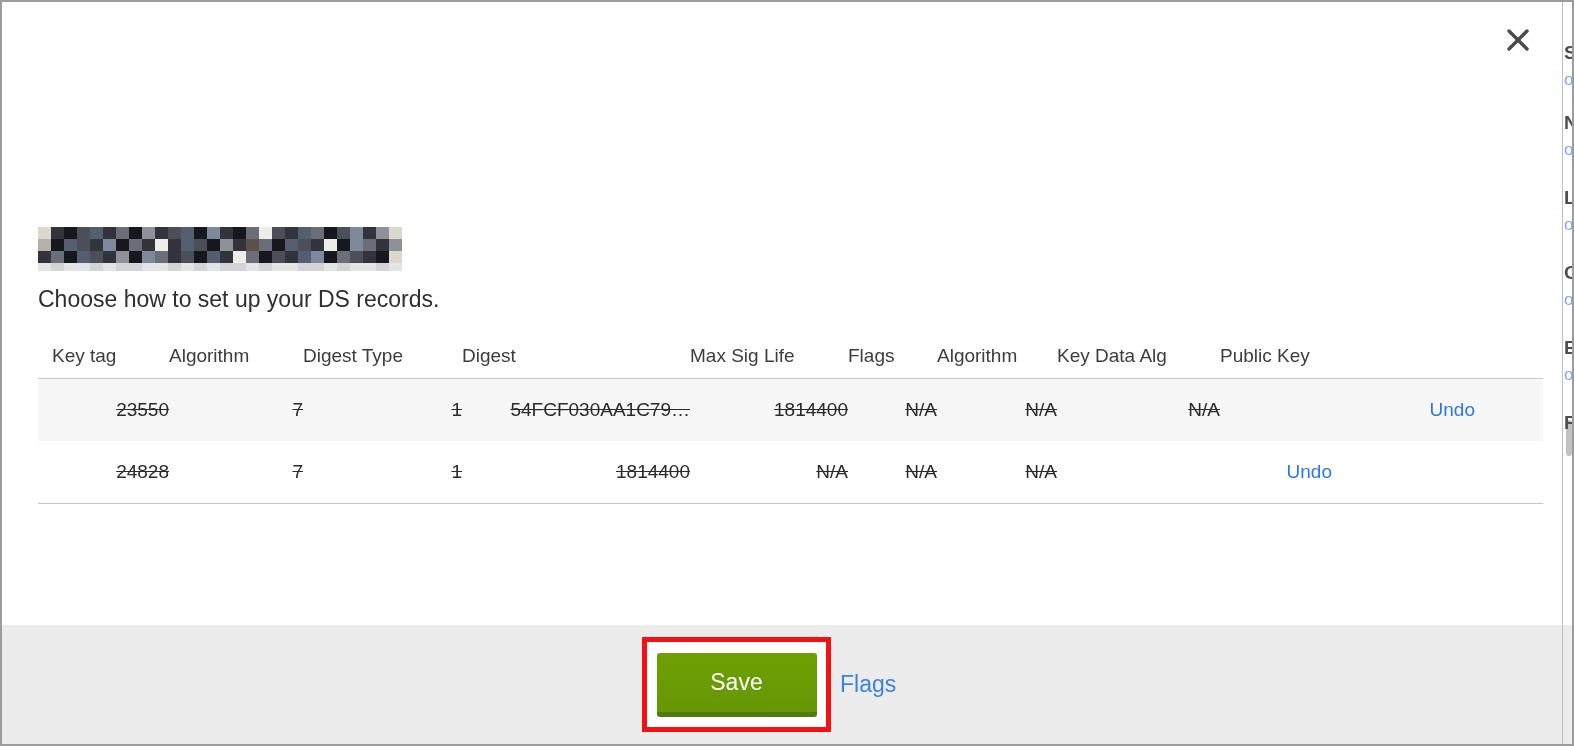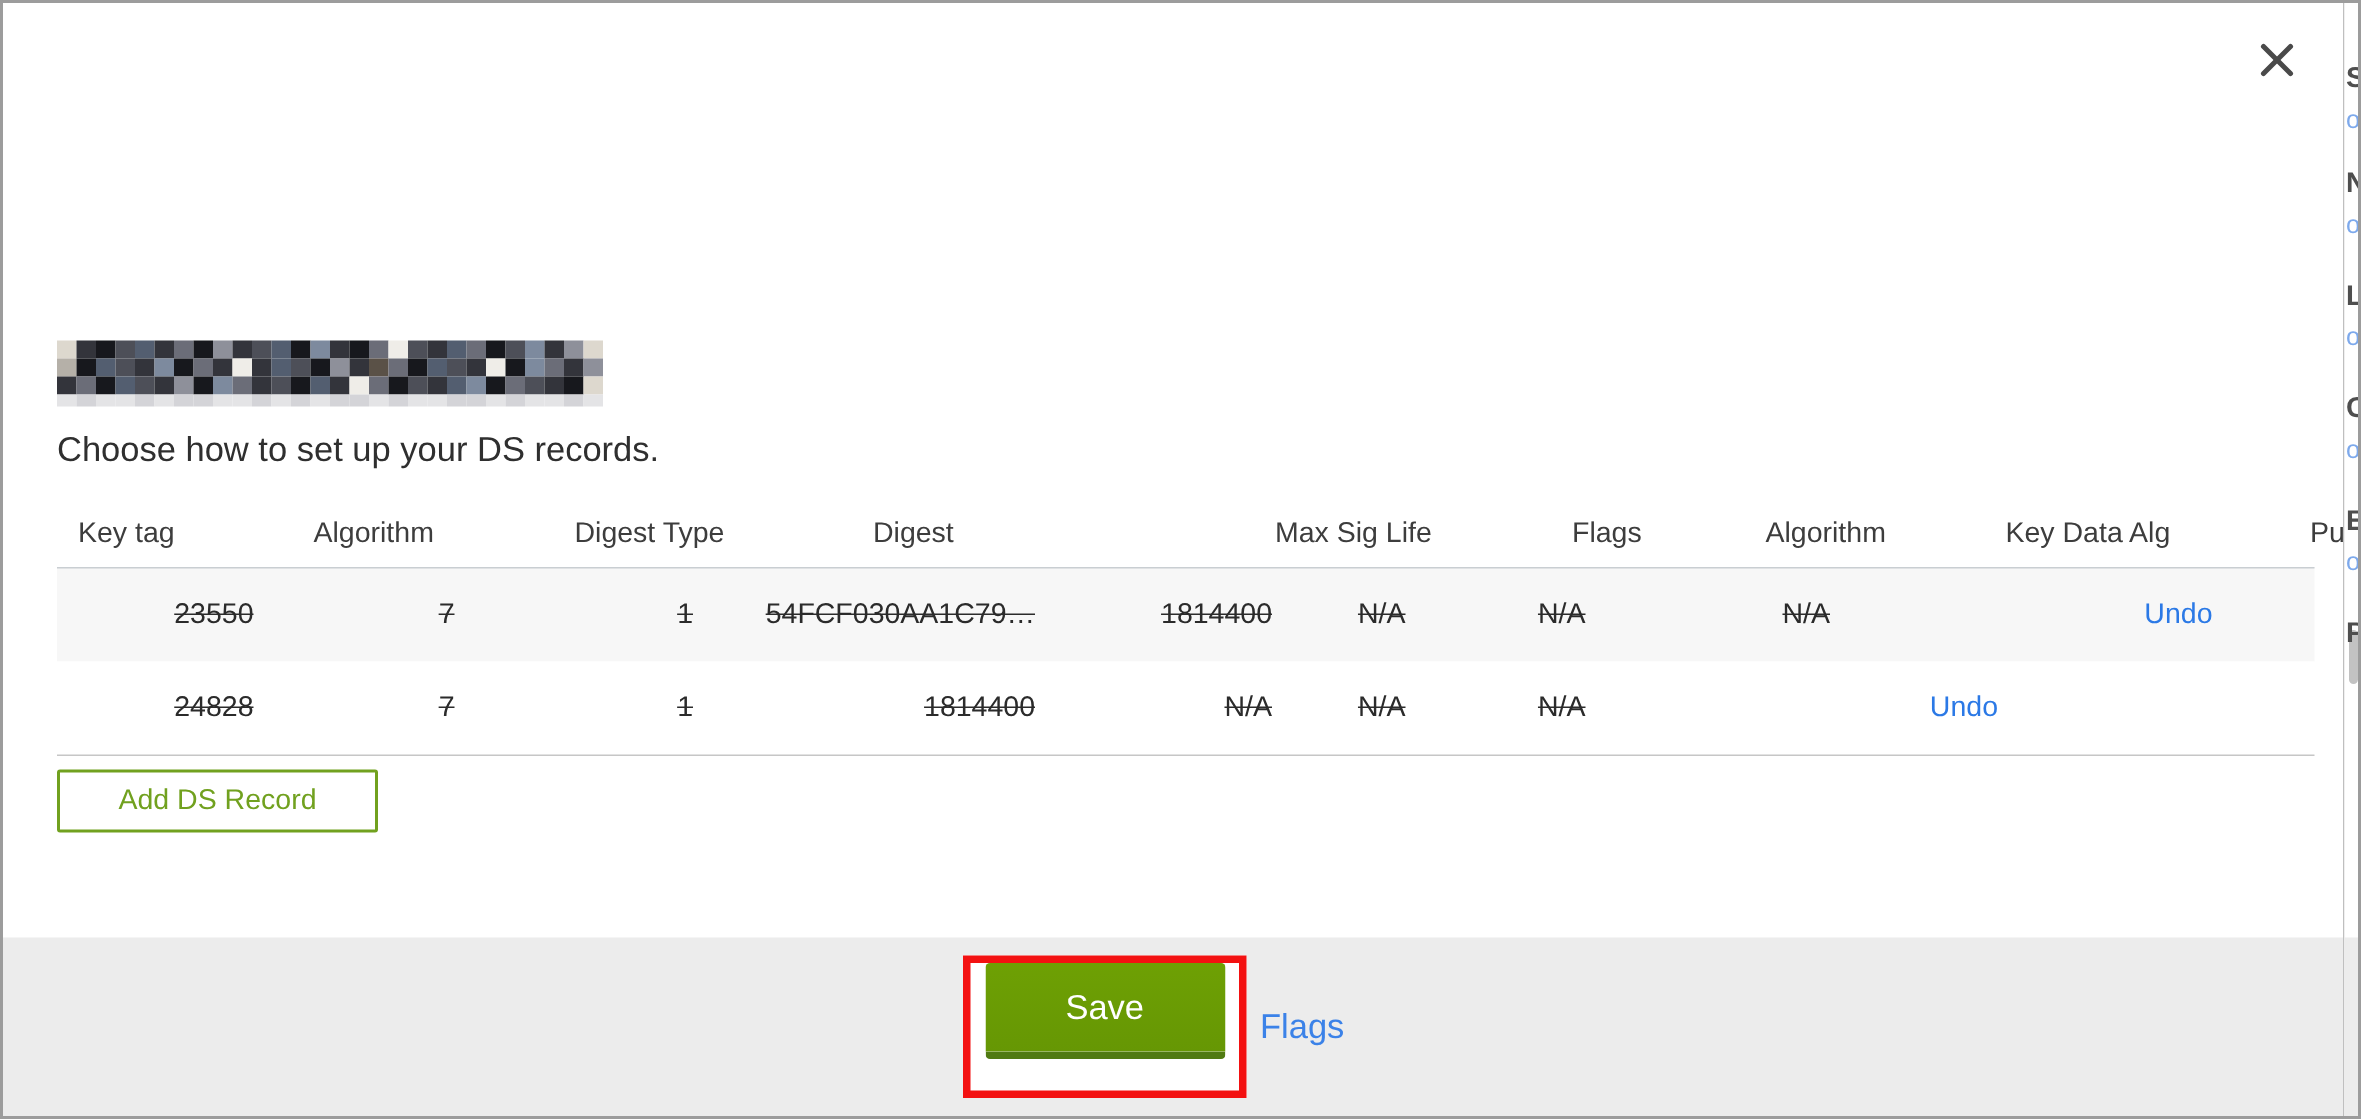--- a/index.html
+++ b/index.html
@@ -24,37 +24,37 @@
   .mosaic .mrow.faint{height:8px;}
   .mosaic i{display:inline-block;width:13px;height:12px;}
   .mosaic .faint i{height:8px;}
 
   .description{position:absolute;left:38px;top:286px;font-size:23px;color:#2f2f2f;}
 
   
   .ds-table{position:absolute;left:38px;top:334px;width:1505px;font-size:19px;}
   .t-grid{display:grid;grid-template-columns:117px 134px 159px 228px 158px 89px 120px 163px 180px 1fr;
     padding-left:14px;align-items:center;}
-  .t-header{height:44px;color:#3d3d3d;gap:40px;}
+  .t-header{height:44px;color:#3d3d3d;}
   .t-row{height:62px;color:#2b2b2b;}
   .t-row.alt{background:#f7f7f7;border-top:1px solid #c9ced2;}
   .t-row.last{background:#ffffff;border-bottom:1px solid #c6c6c6;}
   .strike{text-decoration:line-through;text-align:right;}
   .undo-cell{justify-self:end;padding-right:68px;}
   .undo-link{color:#2b79e6;cursor:pointer;text-decoration:none;}
 
   .add-btn{position:absolute;left:38px;top:513px;width:214px;height:42px;box-sizing:border-box;
     background:#ffffff;border:2px solid #71a11f;border-radius:2px;color:#71a11f;font-size:19px;
     display:flex;align-items:center;justify-content:center;cursor:pointer;
     font-family:"Liberation Sans", sans-serif;}
 
   
   .footer{position:absolute;left:0;top:625px;width:1563px;height:121px;background:#ececec;}
   .annotation-box{position:absolute;left:642px;top:637px;width:189px;height:95px;box-sizing:border-box;
-    border:5px solid #f31111;background:#ffffff;display:flex;align-items:flex-start;justify-content:center;
+    border:5px solid #f31111;background:#ffffff;display:flex;align-items:center;justify-content:center;
     z-index:5;}
   .save-btn{width:160px;height:64px;box-sizing:border-box;border:none;border-radius:3px;
     background:linear-gradient(180deg,#6ea004 0%,#669704 100%);border-bottom:5px solid #507a12;
     color:#ffffff;font-size:23px;display:flex;align-items:center;justify-content:center;cursor:pointer;
     font-family:"Liberation Sans", sans-serif;}
   .cancel-link{position:absolute;left:840px;top:671px;font-size:23px;color:#3b82e8;cursor:pointer;
     z-index:5;text-decoration:none;}
 
   
   .edge-strip{position:absolute;left:1563px;top:2px;bottom:2px;right:2px;background:#ffffff;overflow:hidden;}
@@ -124,21 +124,20 @@
         <span class="strike">1</span>
         <span class="strike">1814400</span>
         <span class="strike">N/A</span>
         <span class="strike">N/A</span>
         <span class="strike">N/A</span>
         <span class="strike"></span>
         <span class="undo-cell"><a class="undo-link">Undo</a></span>
       </div>
     </div>
 
-    <button class="add-btn">Add DS Record</button>
 
     <div class="footer"></div>
 
     <div class="annotation-box">
       <button class="save-btn">Save</button>
     </div>
 
     <a class="cancel-link">Flags</a>
 
     <div class="modal-divider"></div>

